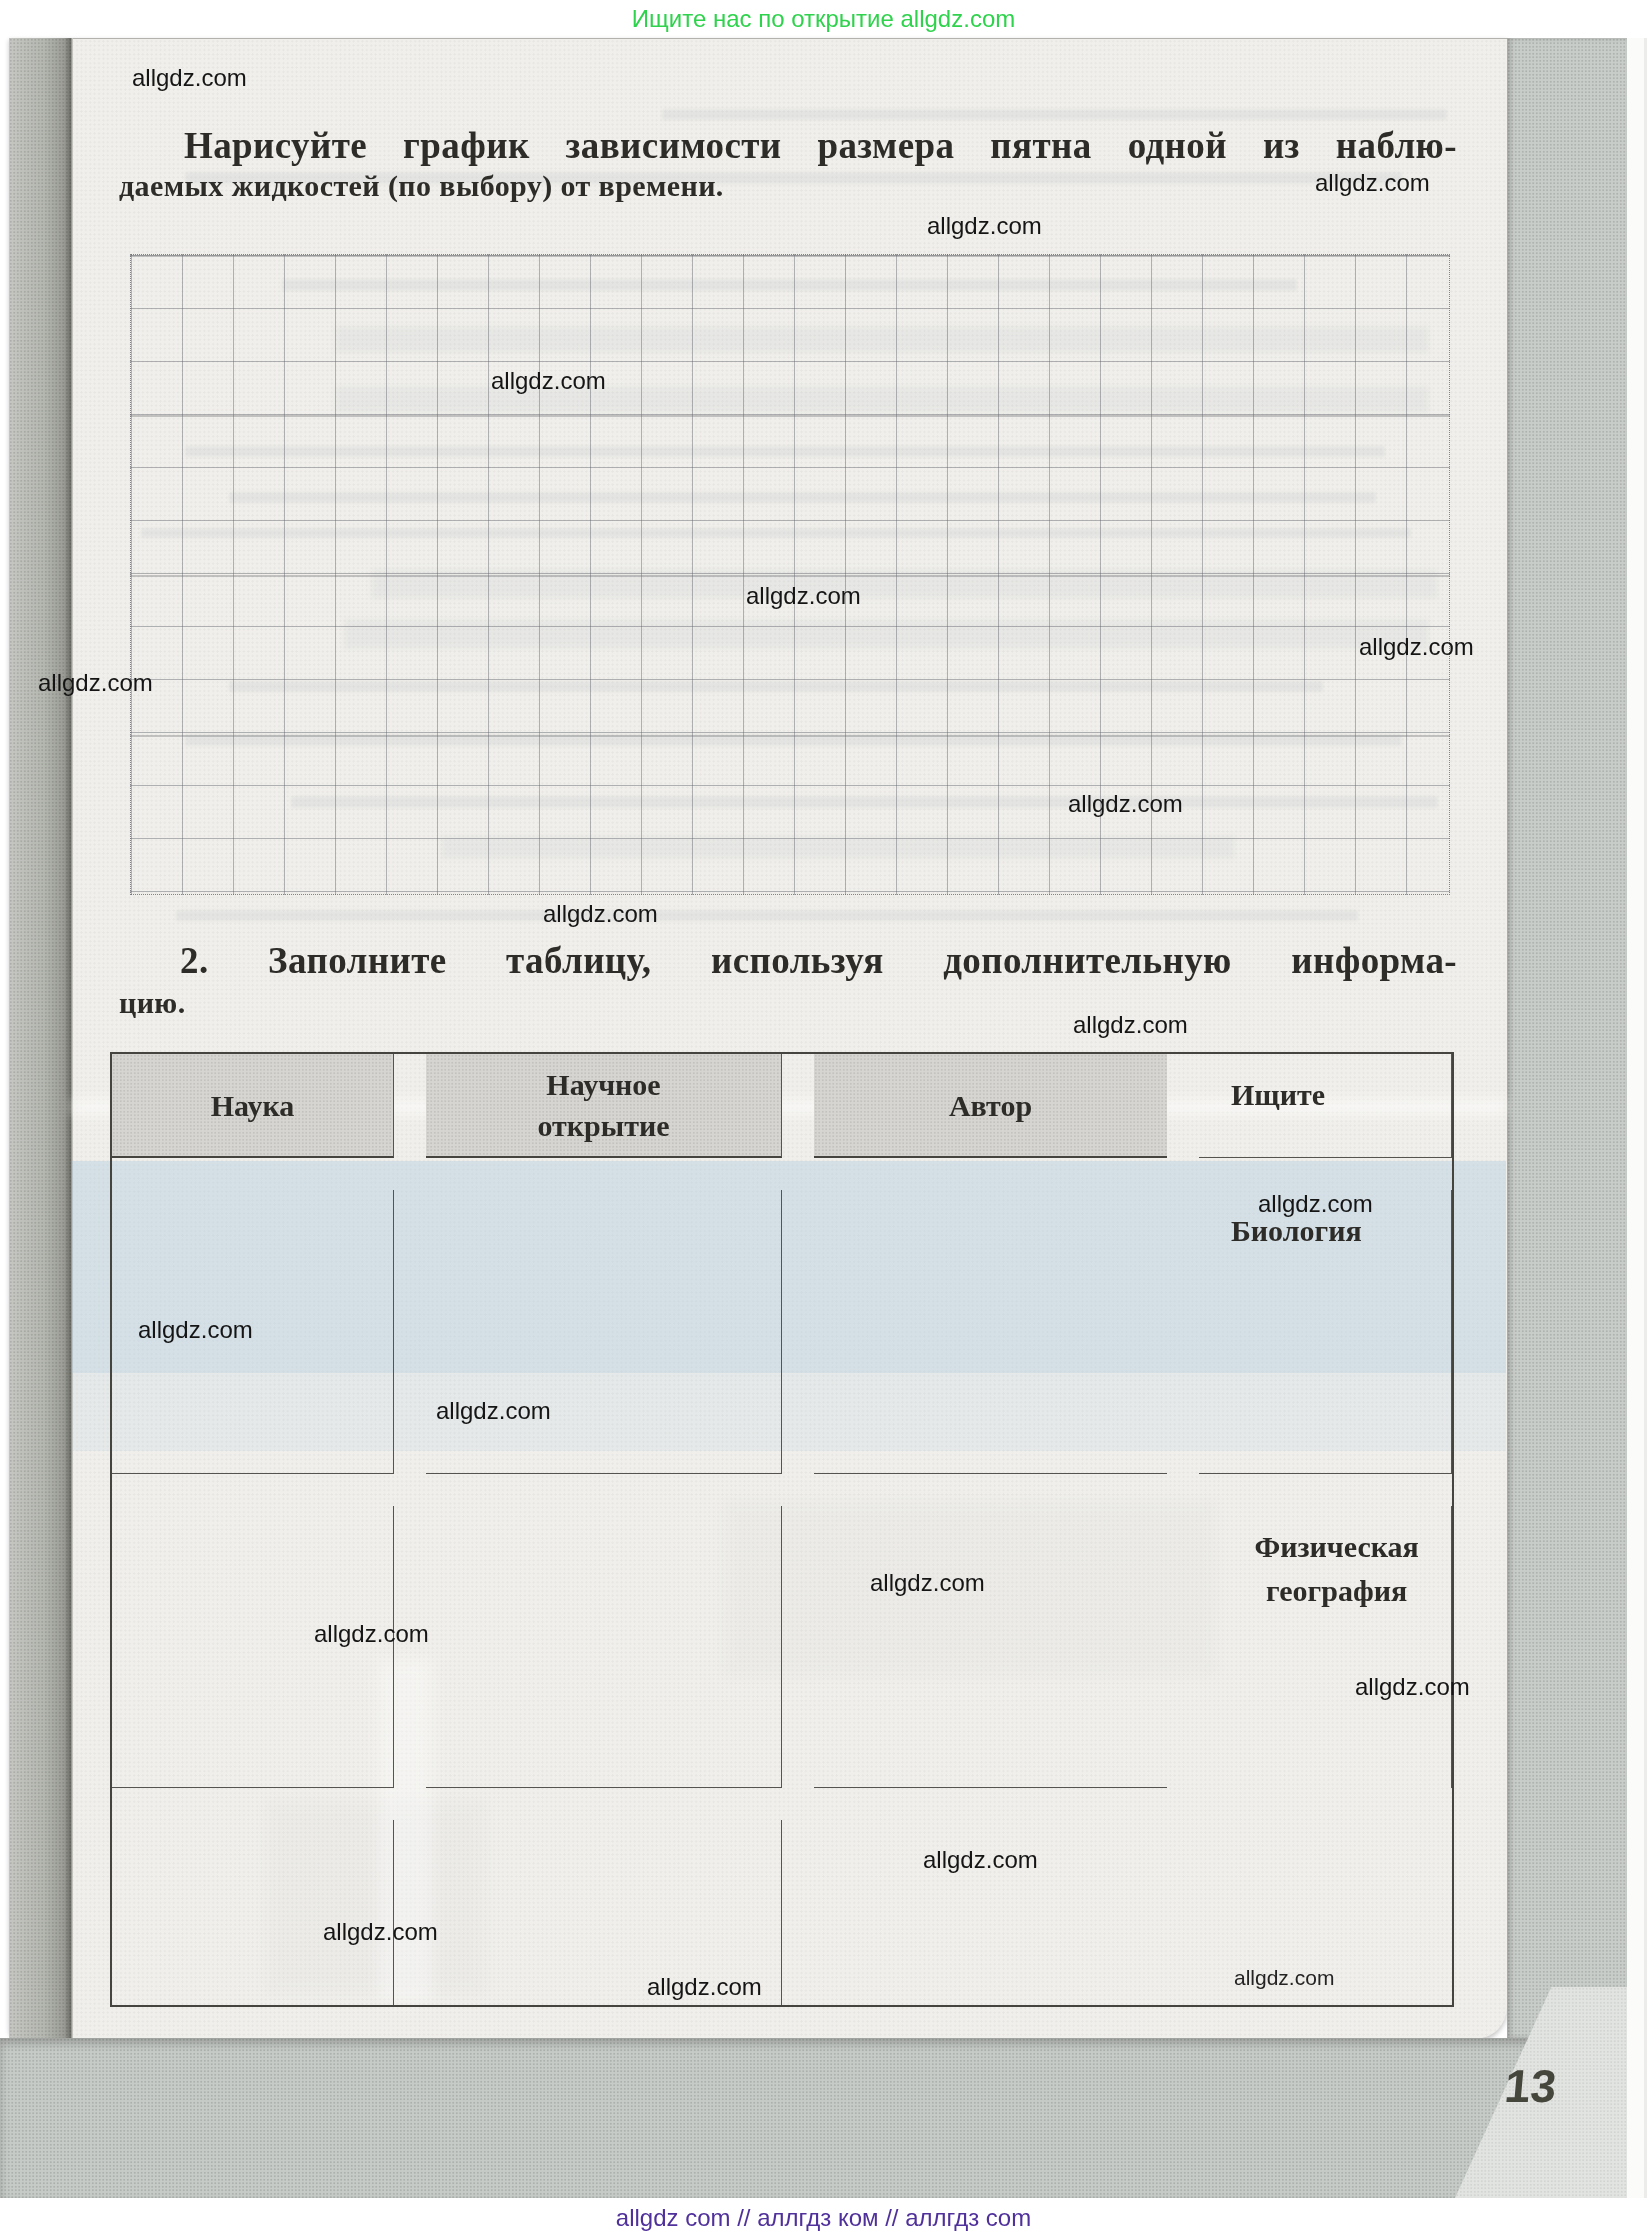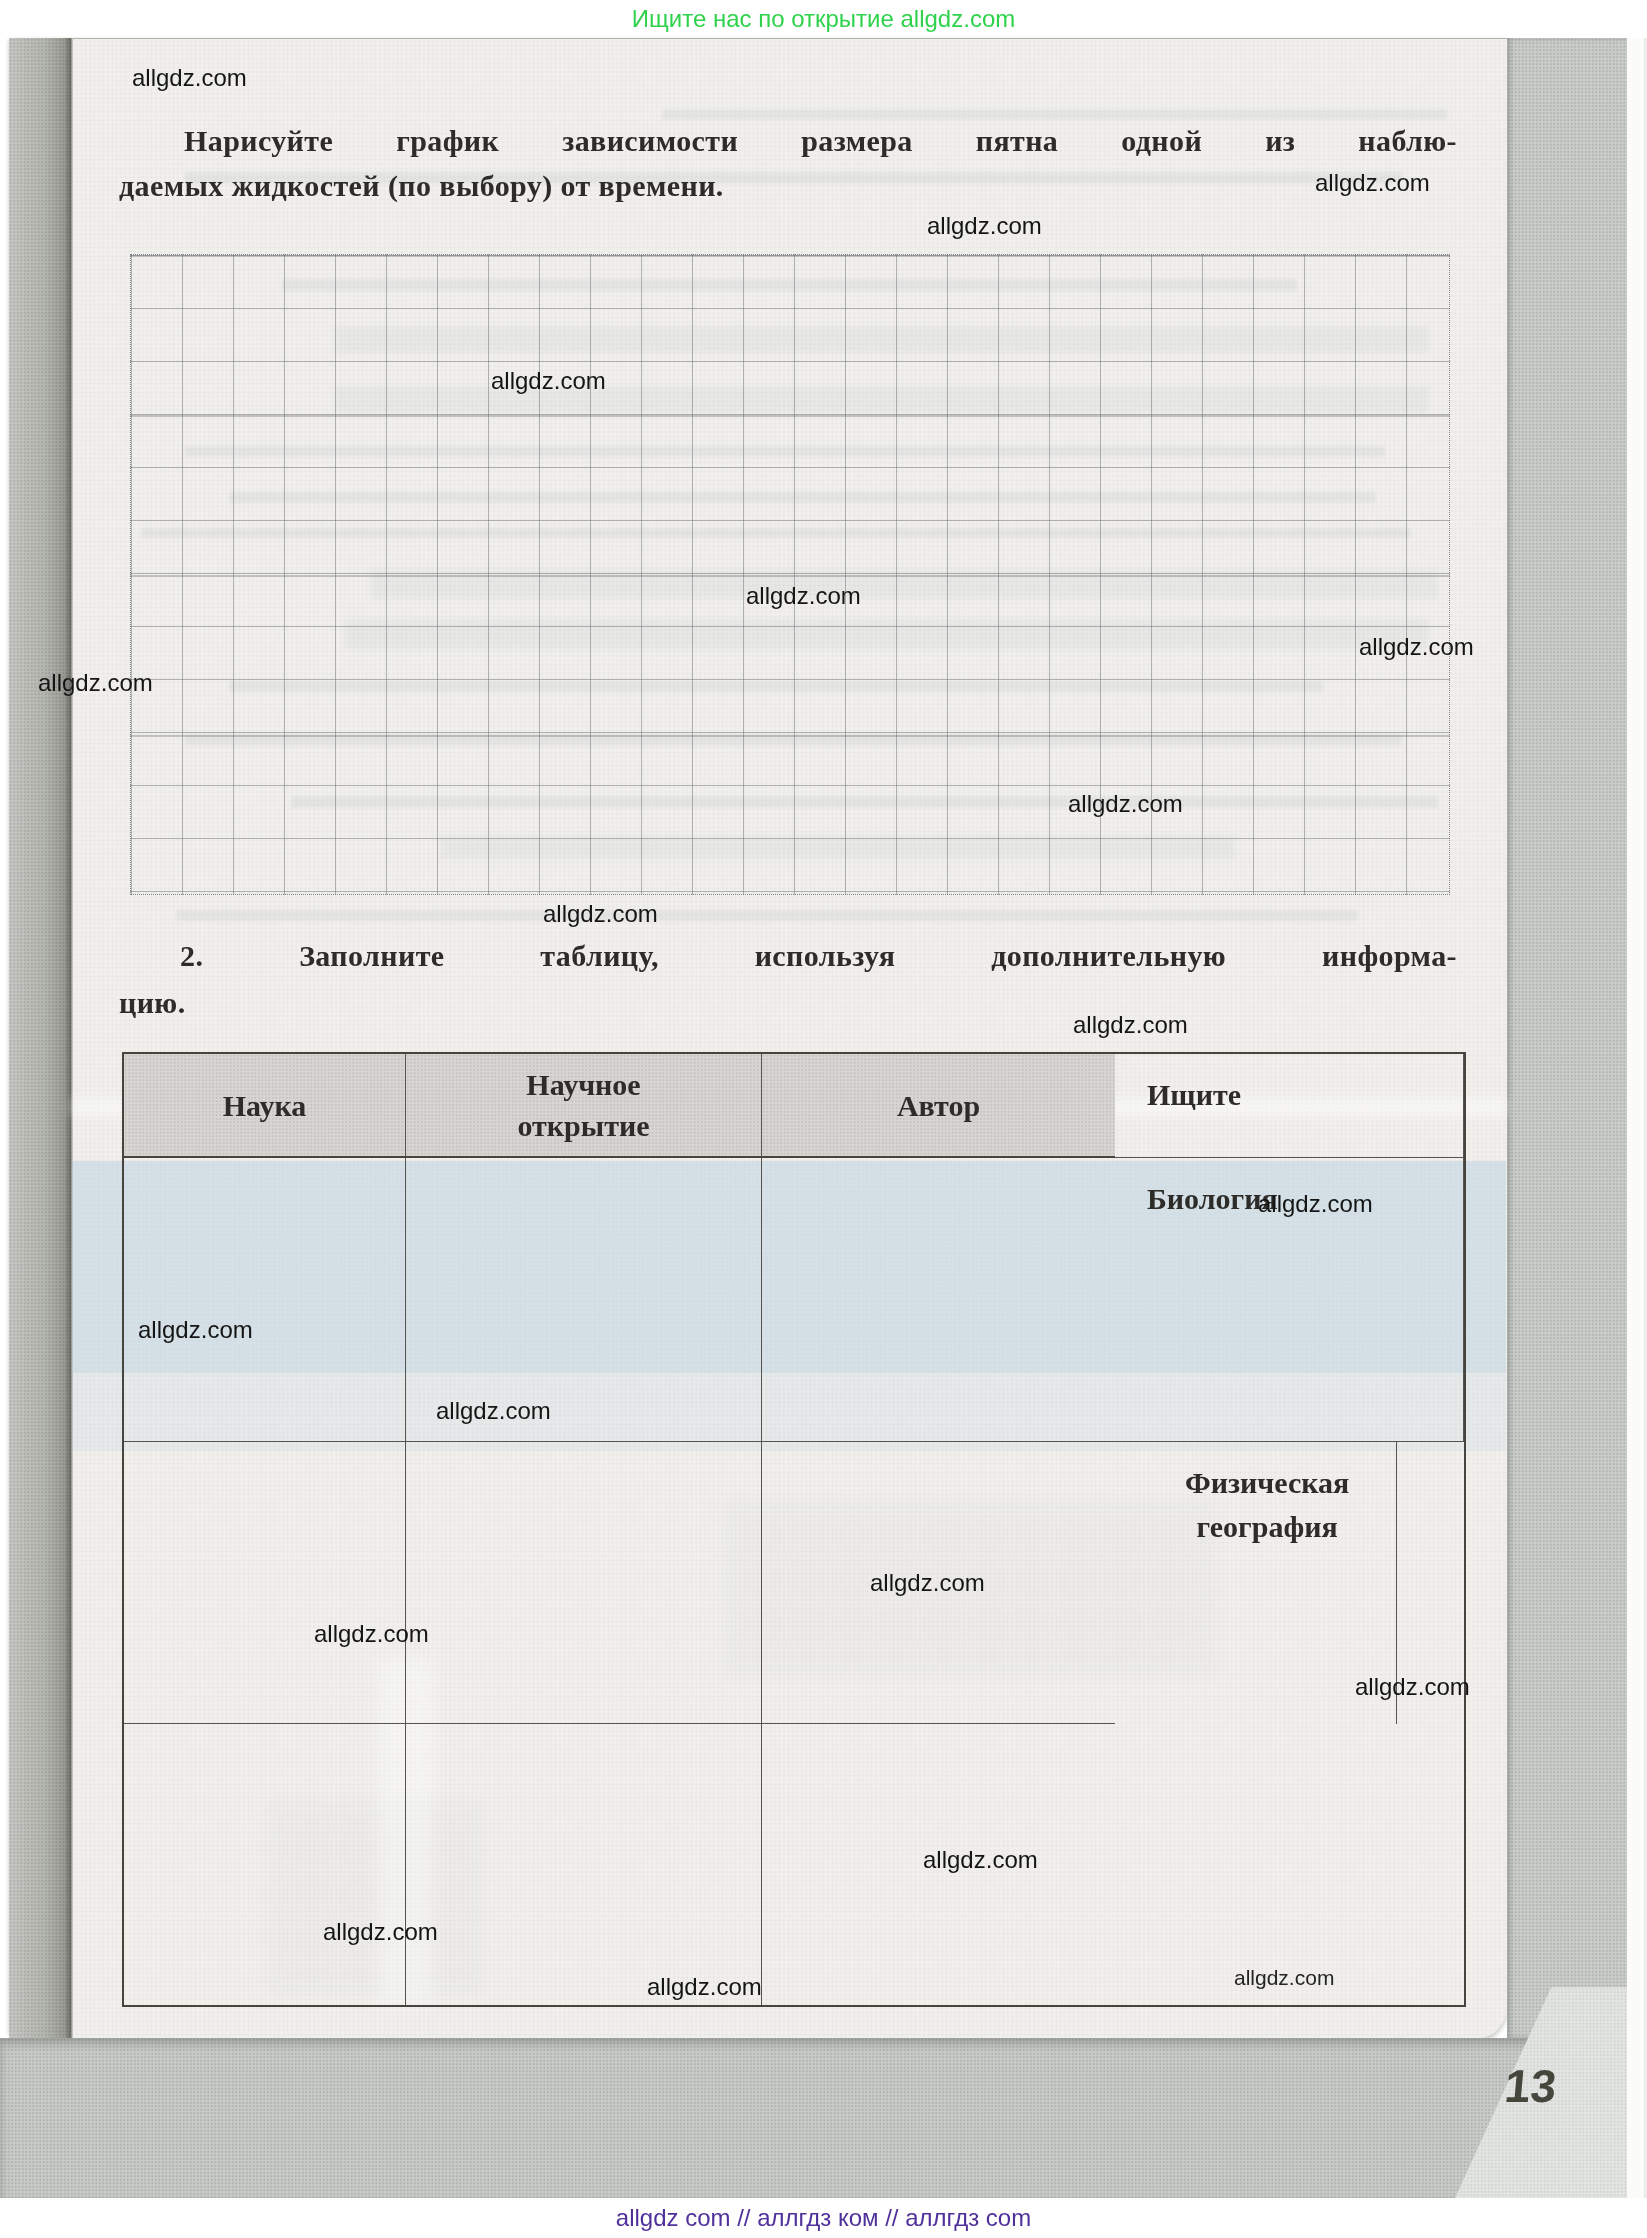--- a/index.html
+++ b/index.html
@@ -31,45 +31,45 @@
   .bottom-white{position:absolute;left:0;top:2198px;width:100%;height:41px;background:#ffffff;text-align:center;}
   .bottom-white span{display:inline-block;margin-top:6.2px;font-size:24px;font-weight:400;text-align:center;}
   
   .corner-fold{position:absolute;left:1438px;top:1987px;width:189px;height:211px;background:#e2e4e1;
         clip-path:polygon(60% 0,100% 0,100% 100%,9% 100%);
         background-image:radial-gradient(rgba(0,0,0,.07) 0.9px,transparent 1.2px);background-size:3.5px 3.5px;}
   .page-num{position:absolute;left:1505px;top:2059px;font-size:46px;font-weight:700;
         transform:skewX(-5deg);color:#45463c;font-family:"Liberation Sans",sans-serif;}
   
   .serif{font-family:"Liberation Serif",serif;font-weight:700;color:#2d2c29;}
-  .jline{position:absolute;font-size:30px;letter-spacing:0.4px;text-align:justify;text-align-last:justify;}
+  .jline{position:absolute;font-size:37px;letter-spacing:0.4px;text-align:justify;text-align-last:justify;}
   .nline{position:absolute;font-size:30px;letter-spacing:0.4px;white-space:nowrap;}
   .wm{position:absolute;font-size:24px;color:#151515;white-space:nowrap;font-weight:400;}
   .wm.small{font-size:21px;color:#242424;}
   
   .grid{position:absolute;left:130px;top:254px;width:1320px;height:641px;box-sizing:border-box;
         border:1.8px dotted rgba(95,97,103,.75);
         background-image:
           linear-gradient(to right,rgba(104,106,112,.48) 1.3px,transparent 1.3px),
           linear-gradient(to bottom,rgba(104,106,112,.48) 1.3px,transparent 1.3px),
           linear-gradient(to bottom,rgba(84,86,92,.30) 2.2px,transparent 2.2px);
         background-size:51px 53px,51px 53px,100% 160px;}
   
   .ghost{position:absolute;background:#b3b7c0;opacity:.18;filter:blur(1.8px);border-radius:2.6px;}
   .ghost.big{opacity:.13;filter:blur(2.6px);}
   .ghost.patch{opacity:.06;filter:blur(5.3px);}
   .streak{position:absolute;background:#ffffff;opacity:.5;filter:blur(5.3px);}
   
   .blue-band{position:absolute;left:72px;top:1161px;width:1434px;height:212px;background:rgba(168,200,224,.38);}
   .blue-band2{position:absolute;left:72px;top:1373px;width:1434px;height:78px;background:rgba(168,200,224,.15);}
   
-  .task-table{position:absolute;left:122px;top:1052px;width:1344px;height:955px;box-sizing:border-box;
+  .task-table{position:absolute;left:110px;top:1052px;width:1344px;height:955px;box-sizing:border-box;
         border:2.6px solid #45443e;display:grid;
         grid-template-columns:282px 356px 353px auto;
-        grid-template-rows:104px 284px 282px auto;}
+        grid-template-rows:104px 284px 282px auto;gap:32px;}
   .tcell{border-right:1.8px solid #55544e;border-bottom:1.8px solid #55544e;position:relative;box-sizing:border-box;}
   .tcell.last-col{border-right:none;}
   .tcell.last-row{border-bottom:none;text-align:center;}
   .thead{background-color:#d7d5d1;display:flex;align-items:center;justify-content:center;text-align:center;
         background-image:radial-gradient(rgba(0,0,0,.09) 0.9px,transparent 1.1px);background-size:3.5px 3.5px;
         border-bottom:2.6px solid #45443e;}
   .thead .hlabel{font-size:30px;line-height:41px;}
   .thead .narrow{max-width:176px;}
   .rowlabel{padding:19.4px 8.8px 0 32px;font-size:30px;line-height:44px;}
 </style>

